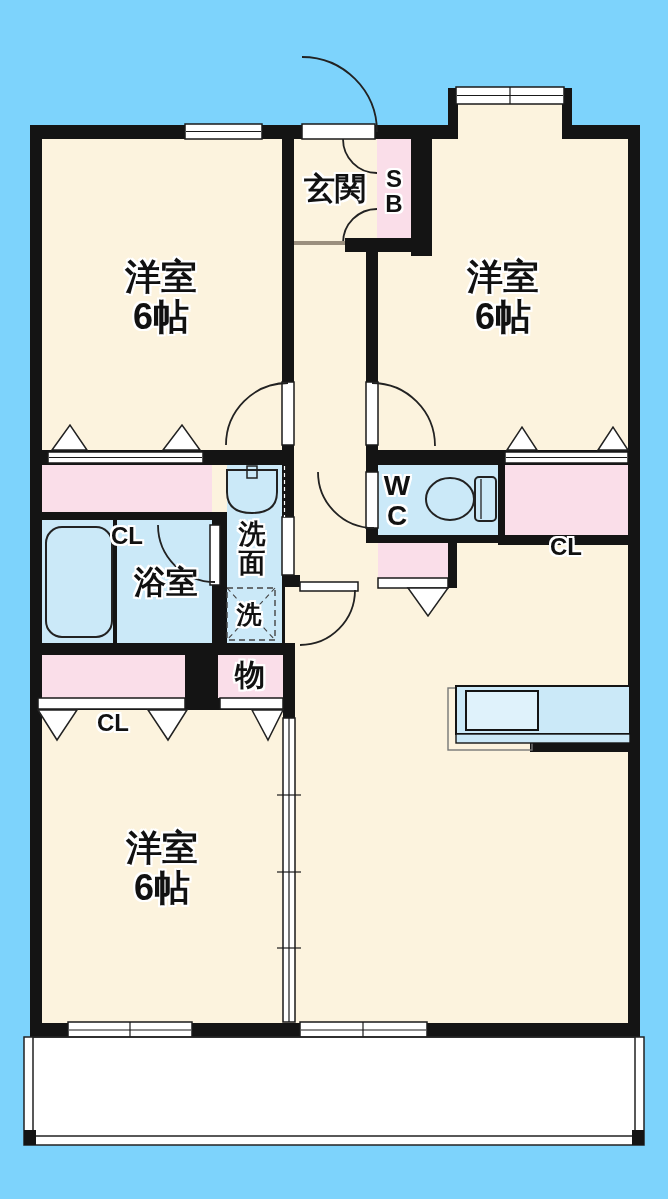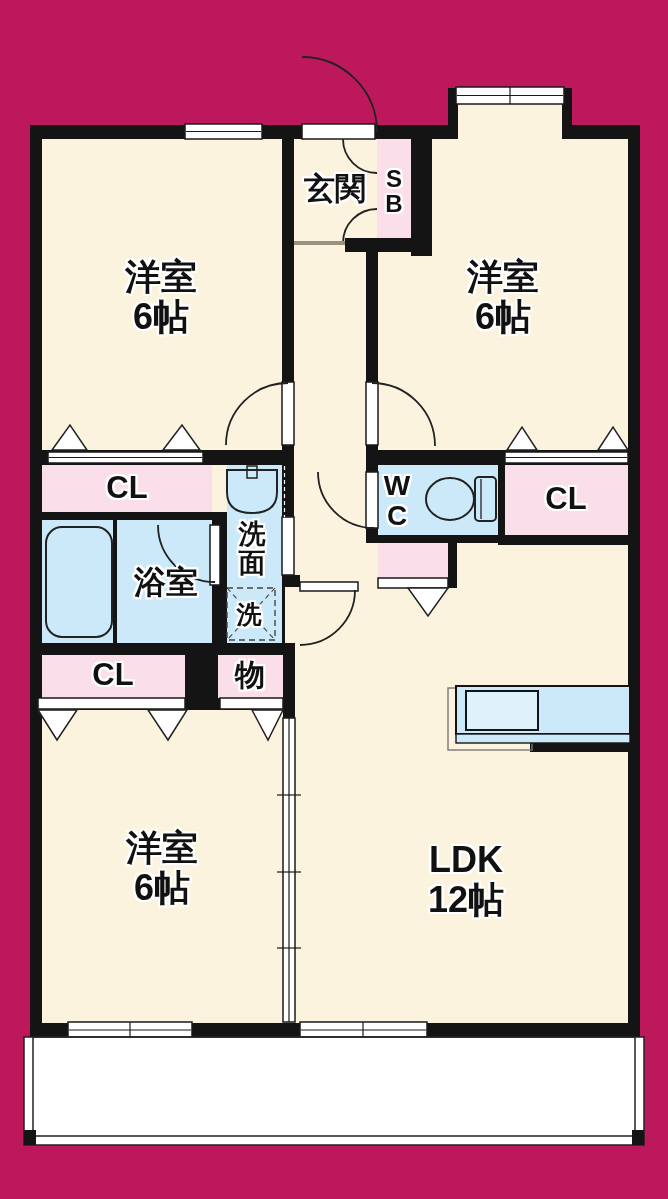--- a/index.html
+++ b/index.html
@@ -1,30 +1,30 @@
 <!DOCTYPE html>
 <html><head>
 <meta charset="utf-8">
 <style>
   html,body{margin:0;padding:0;background:#ffffff;}
   #stage{
-    position:relative;width:668px;height:1199px;background:#be185d;overflow:hidden;
+    position:relative;width:668px;height:1199px;background:#7dd3fc;overflow:hidden;
     font-family:"Liberation Sans","DejaVu Sans",sans-serif;
   }
   #plan-svg{position:absolute;left:0;top:0;}
   .lbl{
     position:absolute;transform:translate(-50%,-50%);
     color:#111;font-weight:bold;text-align:center;white-space:pre-line;
     line-height:1.12;
     text-shadow:-2px -2px 0 #fff,2px -2px 0 #fff,-2px 2px 0 #fff,2px 2px 0 #fff,
                 0 -2px 0 #fff,0 2px 0 #fff,-2px 0 0 #fff,2px 0 0 #fff;
     pointer-events:none;
   }
   .room-lbl{font-size:36px;}
-  .cl-lbl{font-size:31px;}
+  .cl-lbl{font-size:24px;margin-top:48px;}
   .sm-lbl{font-size:28px;}
   .balcony-lbl{font-size:32px;font-weight:normal;letter-spacing:1px;text-shadow:none;}
 </style>
 </head>
 <body>
 
 <div id="stage">
 
 <svg id="plan-svg" width="668" height="1199" viewBox="0 0 668 1199">
 
@@ -177,15 +177,13 @@
   <div class="lbl sm-lbl" style="left:166px;top:583px;font-size:32px;">浴室</div>
   <div class="lbl sm-lbl" style="left:252px;top:549px;font-size:27px;line-height:1.08;">洗
 面</div>
   <div class="lbl sm-lbl" style="left:249px;top:614px;font-size:25px;">洗</div>
   <div class="lbl sm-lbl" style="left:397px;top:501px;line-height:1.08;">W
 C</div>
   <div class="lbl cl-lbl" style="left:113px;top:675px;">CL</div>
   <div class="lbl sm-lbl" style="left:250px;top:675px;font-size:30px;">物</div>
   <div class="lbl room-lbl" style="left:162px;top:868px;">洋室
 6帖</div>
-  <div class="lbl room-lbl" style="left:466px;top:880px;">LDK
-12帖</div>
 </div>
 
 </body></html>

